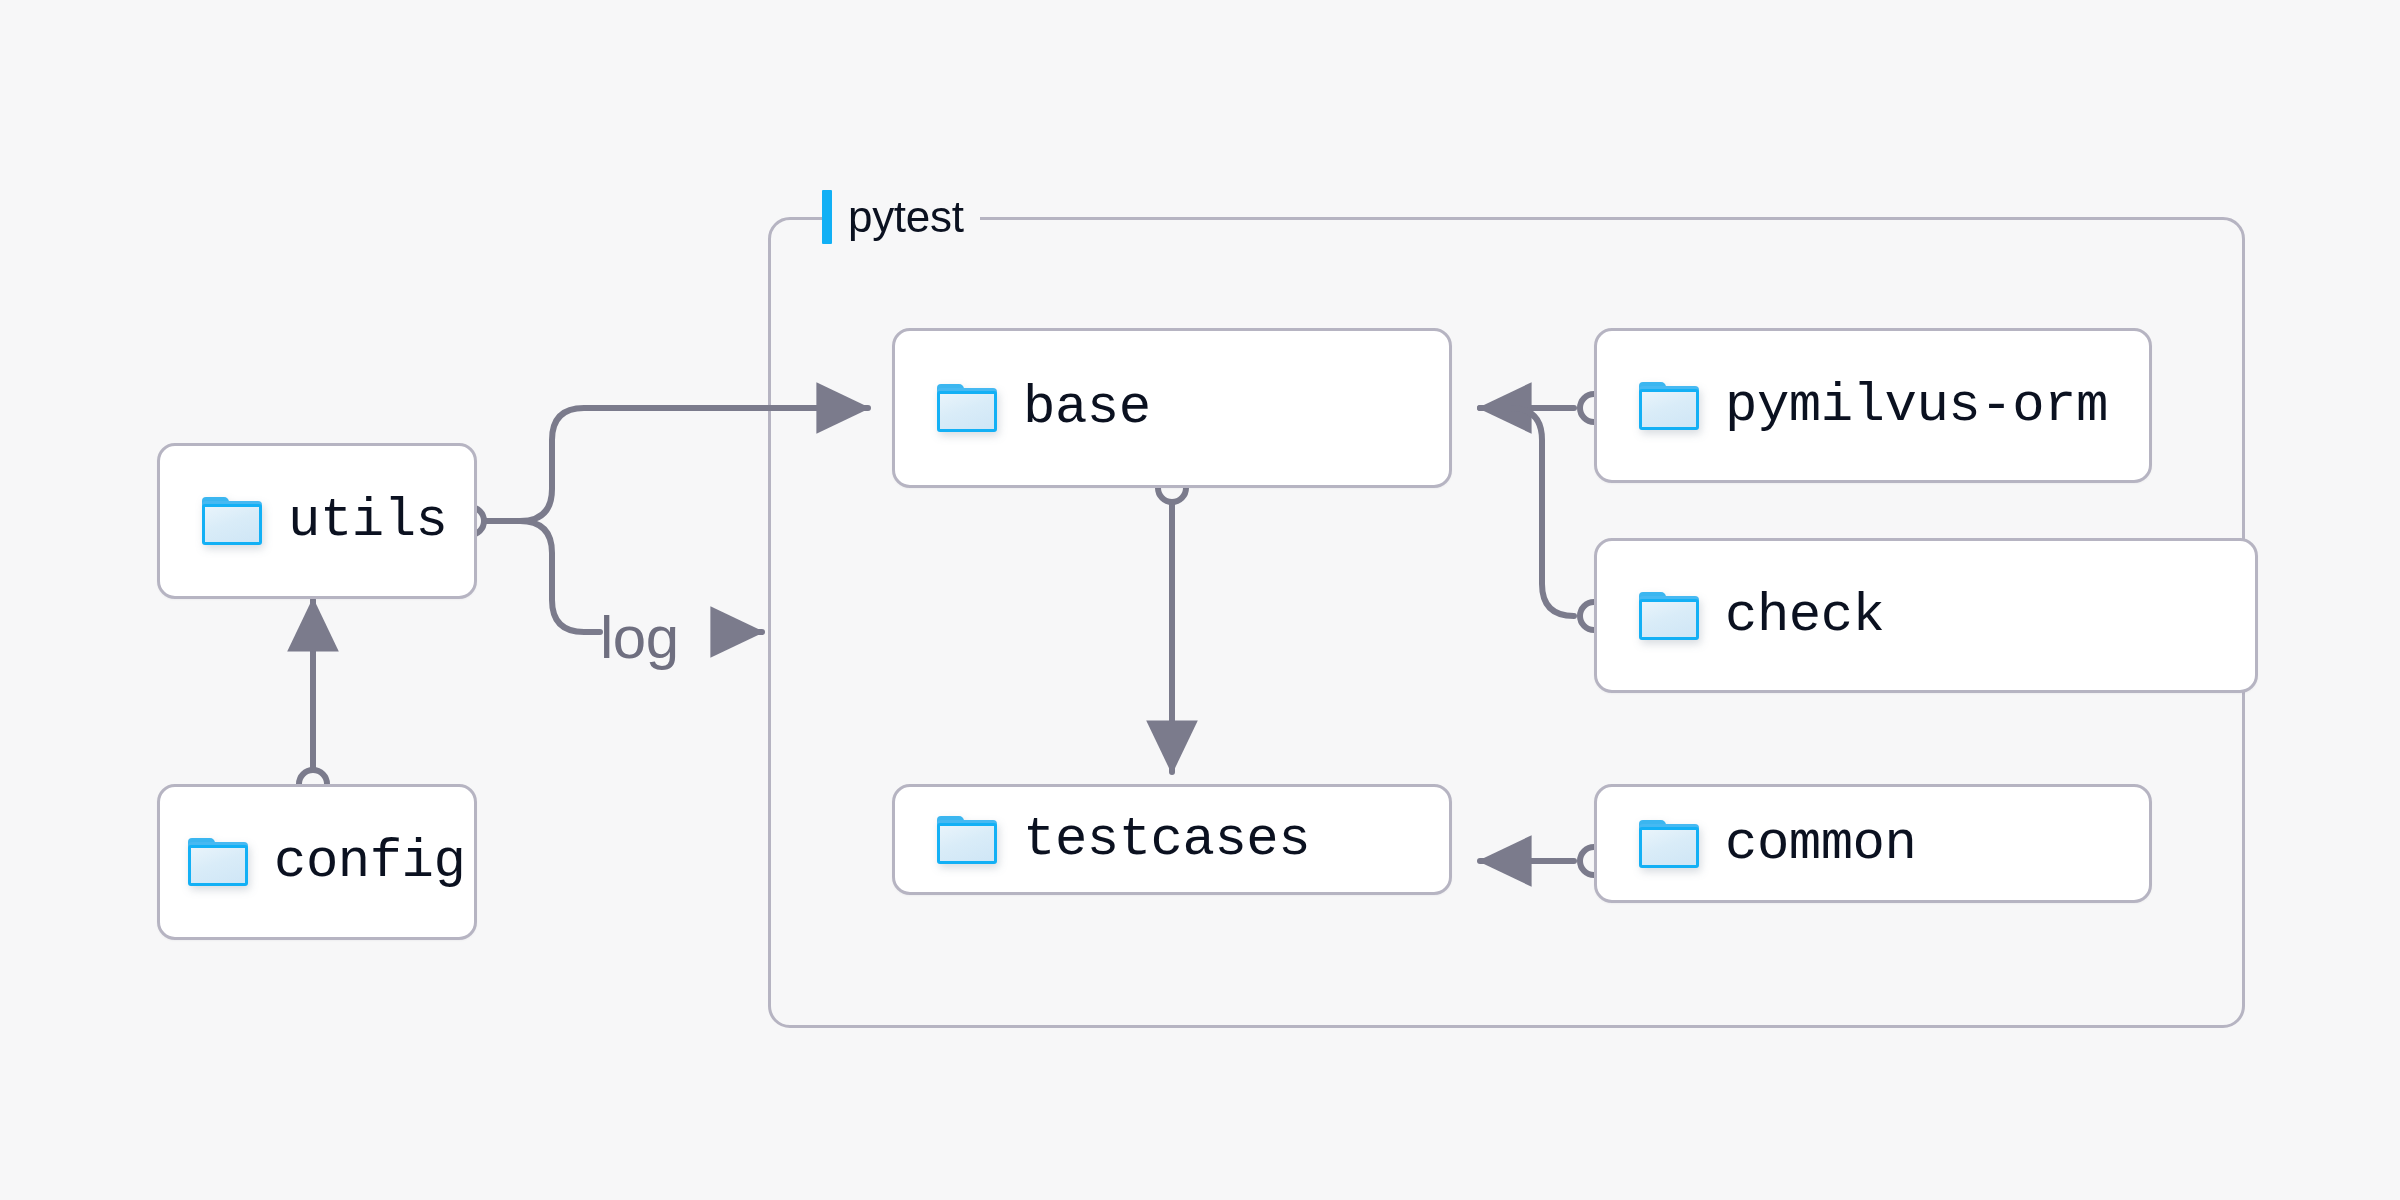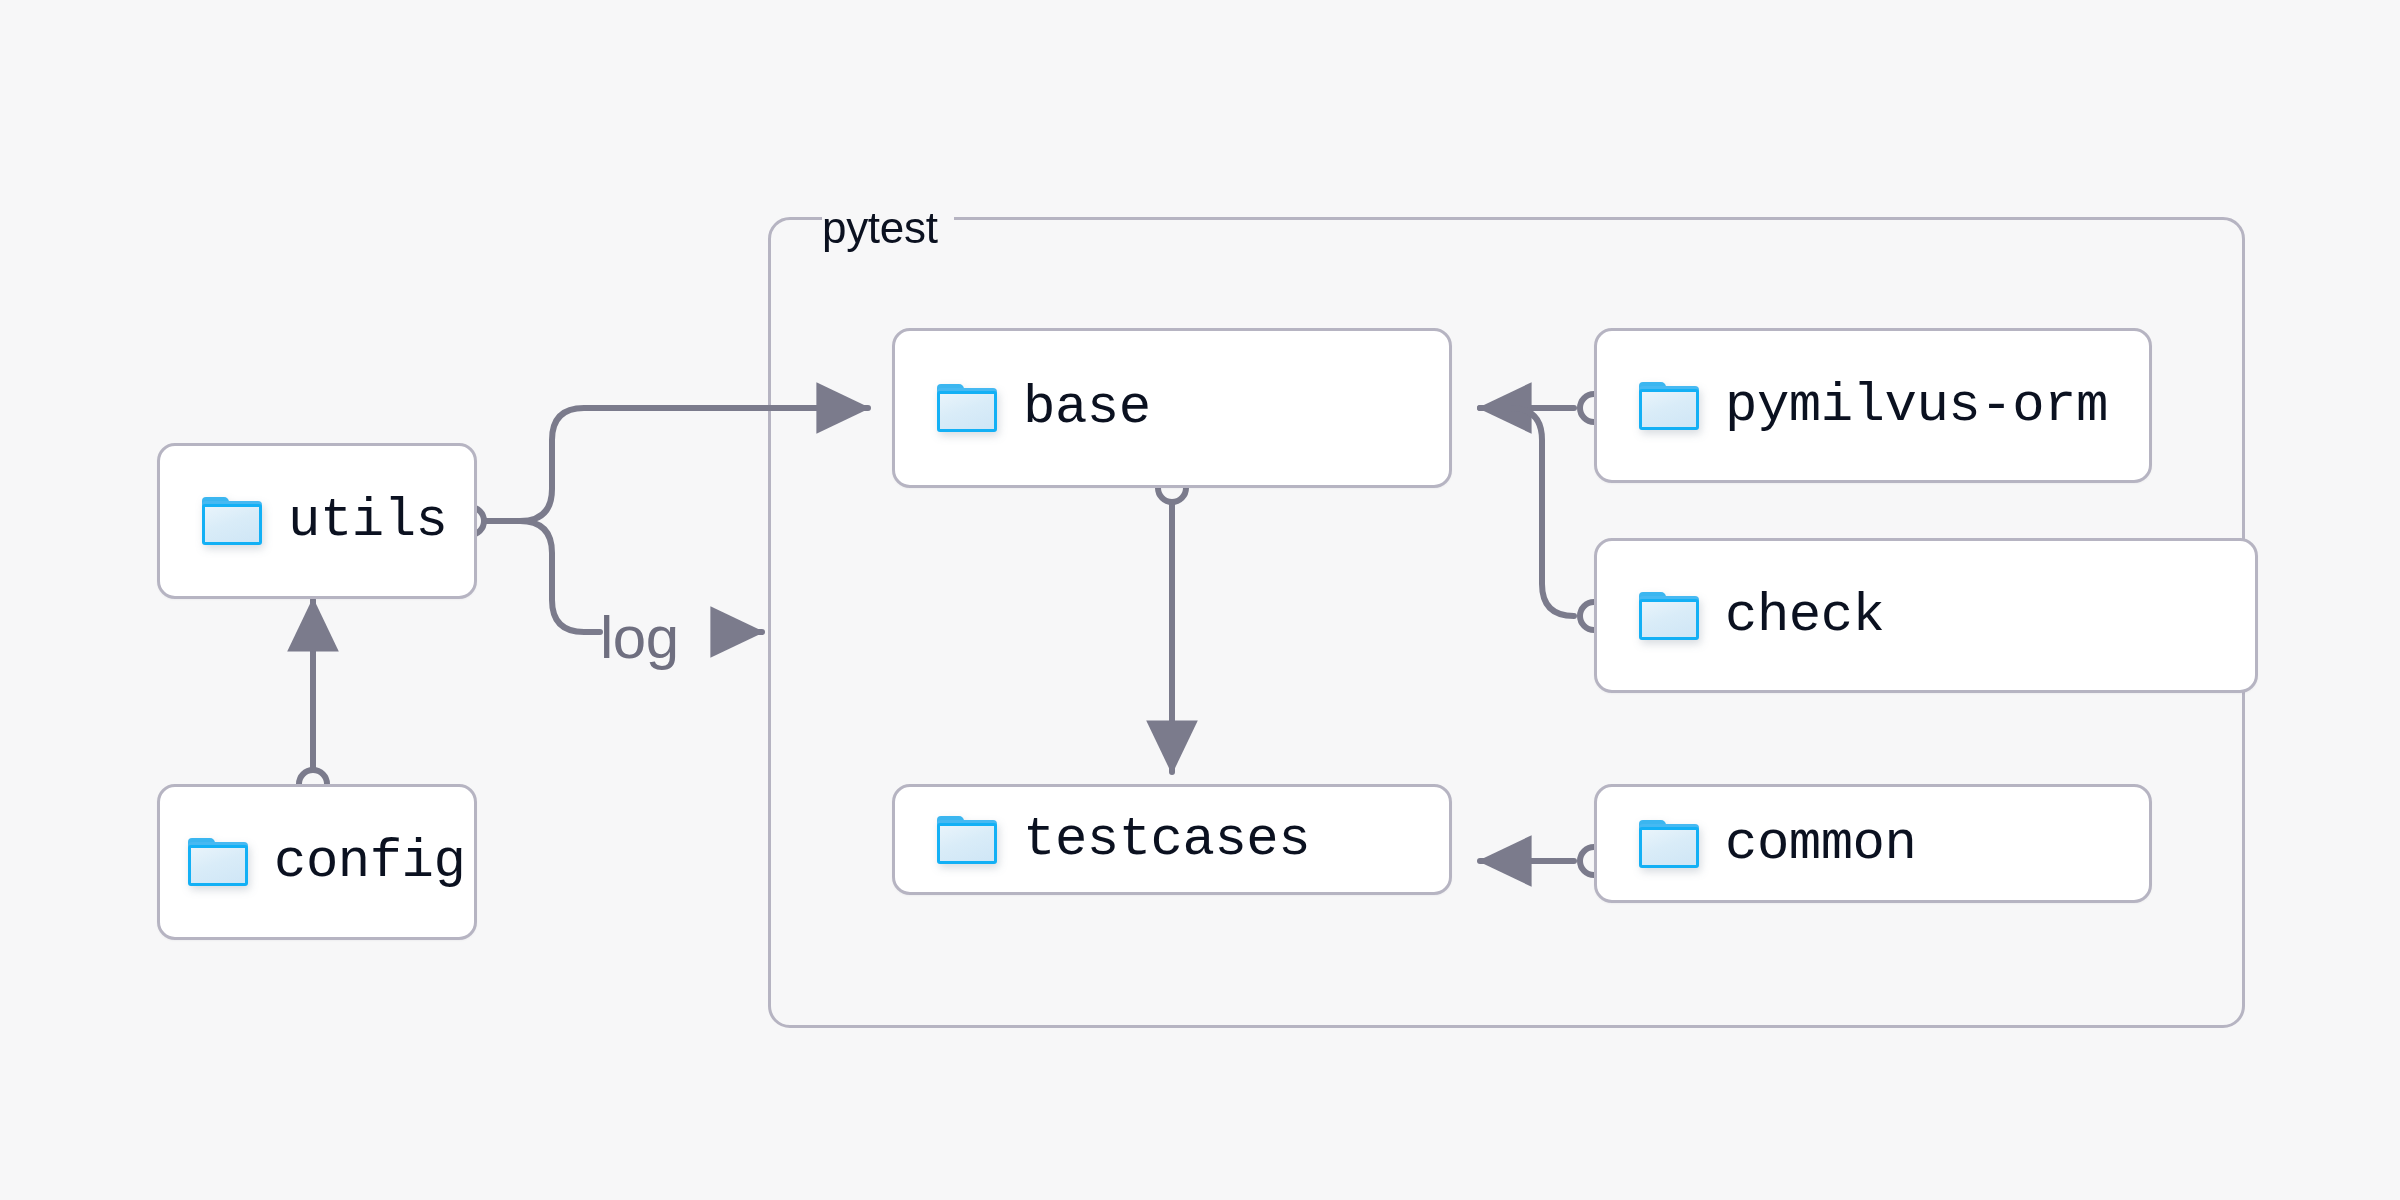--- a/index.html
+++ b/index.html
@@ -62,21 +62,20 @@
     border-radius:22px;
     box-sizing:border-box;
     background:transparent;
   }
   #group-label{
     position:absolute;
     display:flex;align-items:center;gap:16px;
     background:#f7f7f8;
     padding:0 16px 0 0;
     height:54px;
-    flex-direction:column;
   }
   #group-label .accent{
     width:10px;height:54px;background:#12b0f5;border-radius:1px;
   }
   #group-label .text{
     font-size:44px;color:#0b1120;letter-spacing:-0.3px;line-height:1;
   }
   .edge-label{
     position:absolute;
     font-size:60px;

